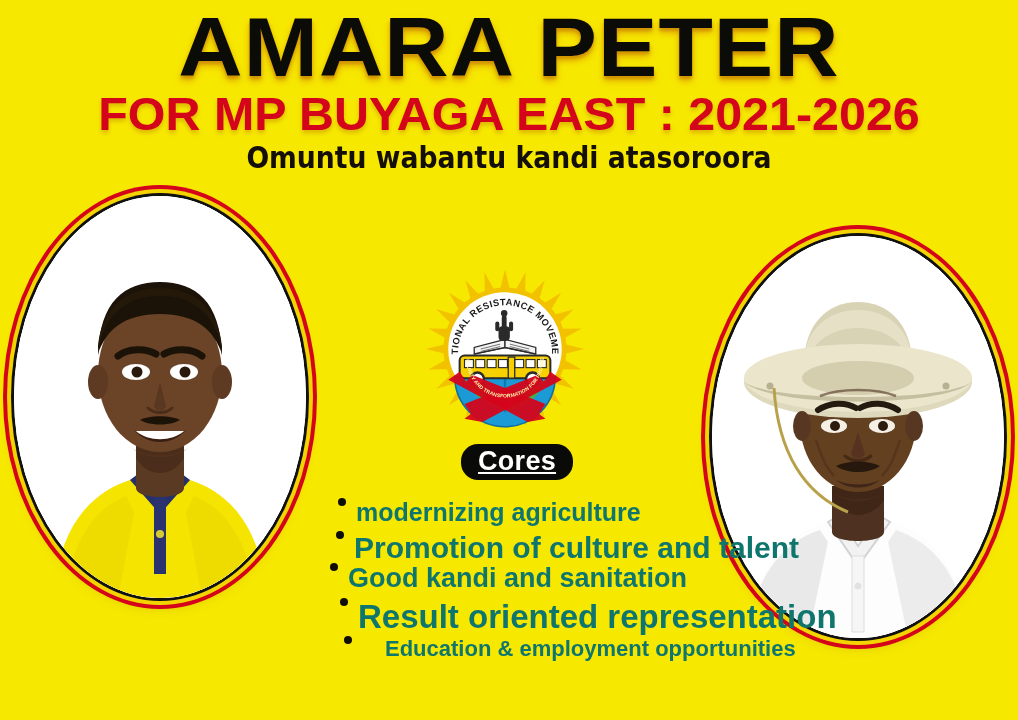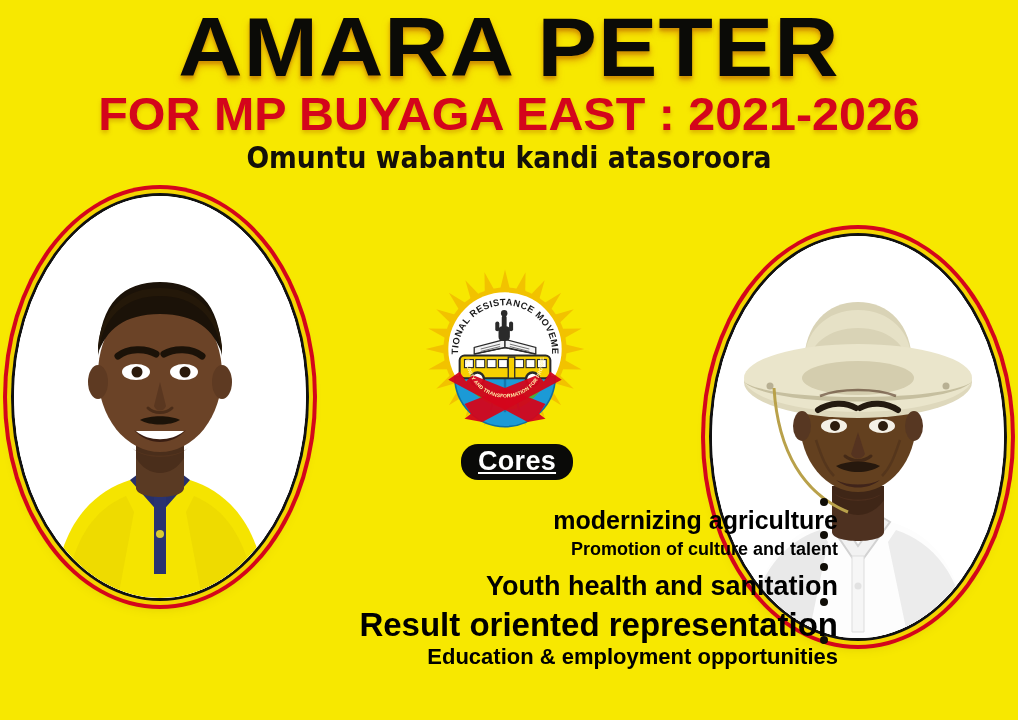--- a/index.html
+++ b/index.html
@@ -143,45 +143,44 @@
     top: 498px;
     width: 520px;
     z-index: 6;
     margin: 0;
     padding: 0;
     list-style: none;
   }
 
   .core-item {
     display: flex;
-    align-items: flex-end;
-    color: #000000;
+    align-items: flex-start;
+    color: #0f766e;
     font-family: "Liberation Sans", sans-serif;
     font-weight: bold;
     white-space: nowrap;
-    flex-direction: column;
   }
 
   .core-dot {
     width: 8px;
     height: 8px;
     border-radius: 50%;
     background: #100D07;
     flex: 0 0 auto;
     margin-right: 10px;
   }
 
   .core-text { display: inline-block; }
 
   .it0 { font-size: 25px; padding-left: 20px; height: 33px; }
   .it1 { font-size: 25px; padding-left: 20px; height: 32px; }
-  .it2 { font-size: 18px; padding-left: 18px; height: 32px; }
+  .it2 { font-size: 30px; padding-left: 18px; height: 32px; }
   .it3 { font-size: 27px; padding-left: 12px; height: 35px; }
   .it4 { font-size: 33px; padding-left: 22px; height: 38px; }
-  .it5 { font-size: 22px; padding-left: 26px; height: 32px; }
+  .it5 { font-size: 22px; padding-left: 26px; height: 32px; gap: 23px; }
 </style>
 </head>
 <body>
 
 <div class="poster">
 
   <div class="header">
     <div class="candidate-name">AMARA PETER</div>
     <div class="office-line">FOR MP BUYAGA EAST : 2021-2026</div>
     <div class="slogan">Omuntu wabantu kandi atasoroora</div>
@@ -389,21 +388,21 @@
     <li class="core-item it0">
       <span class="core-dot"></span>
       <span class="core-text">modernizing agriculture</span>
     </li>
     <li class="core-item it2">
       <span class="core-dot"></span>
       <span class="core-text">Promotion of culture and talent</span>
     </li>
     <li class="core-item it3">
       <span class="core-dot"></span>
-      <span class="core-text">Youth health and sanitation</span>
+      <span class="core-text">Good kandi and sanitation</span>
     </li>
     <li class="core-item it4">
       <span class="core-dot"></span>
       <span class="core-text">Result oriented representation</span>
     </li>
     <li class="core-item it5">
       <span class="core-dot"></span>
       <span class="core-text">Education &amp; employment opportunities</span>
     </li>
   </ul>

